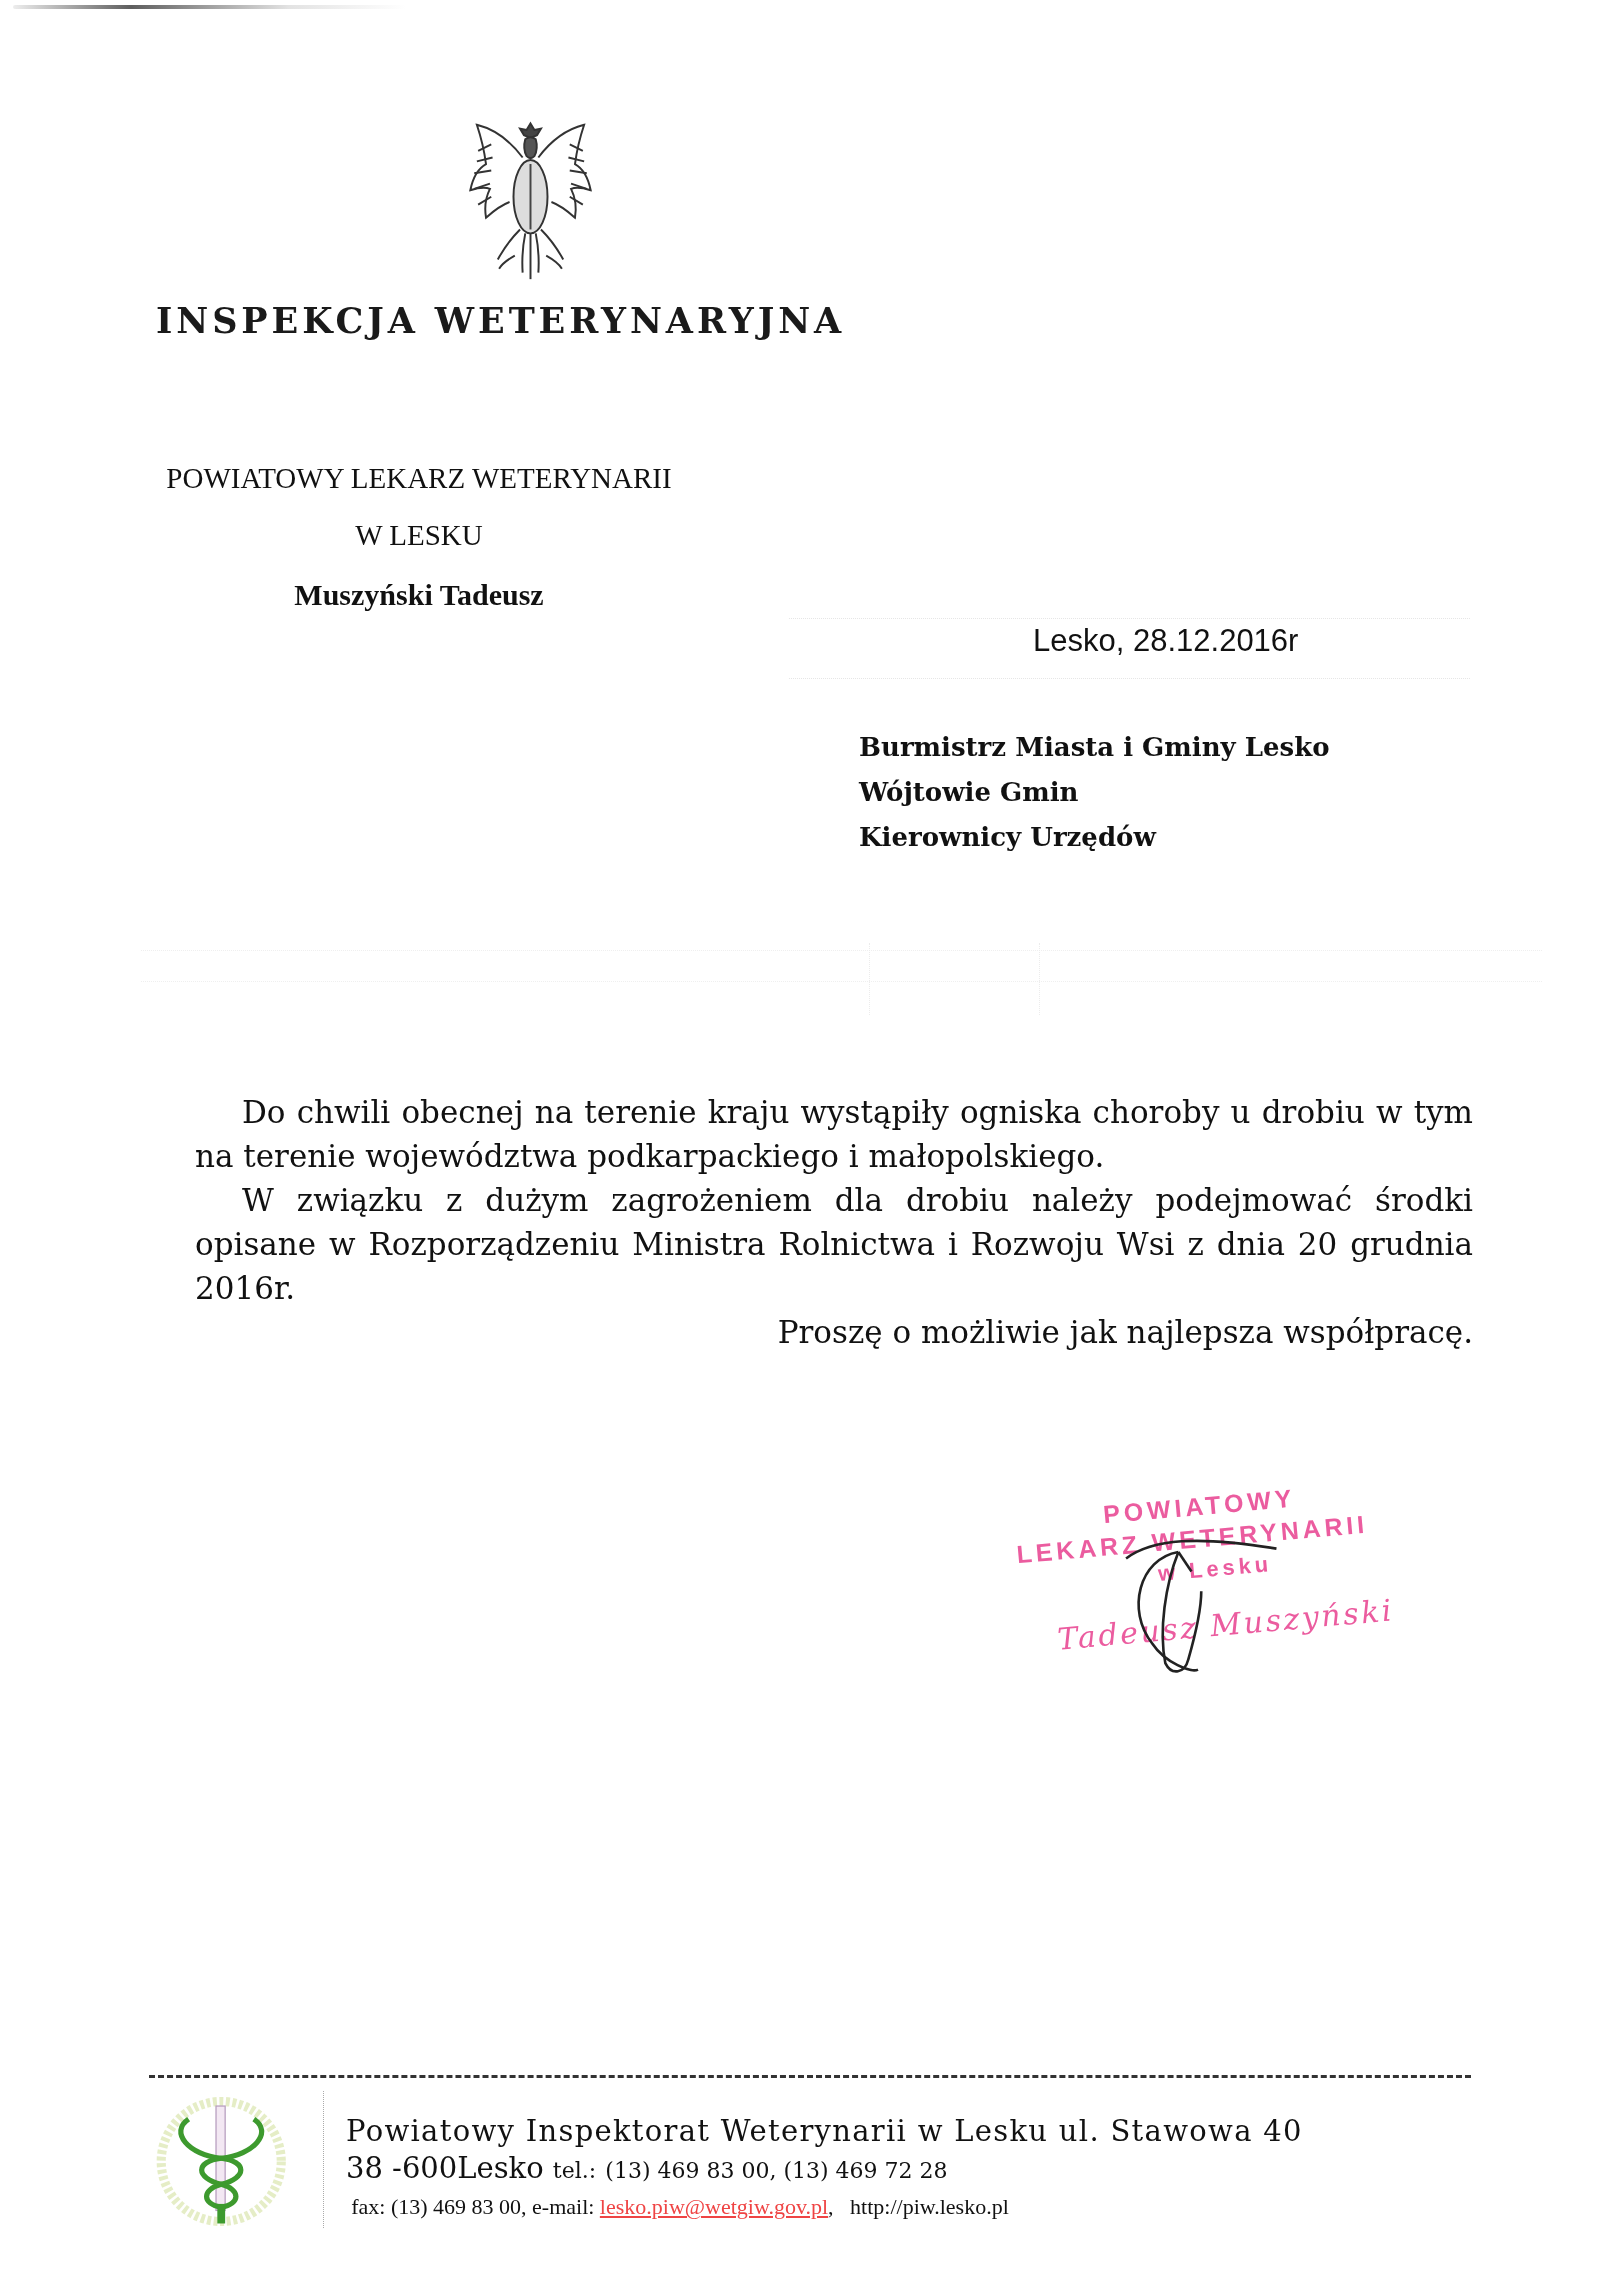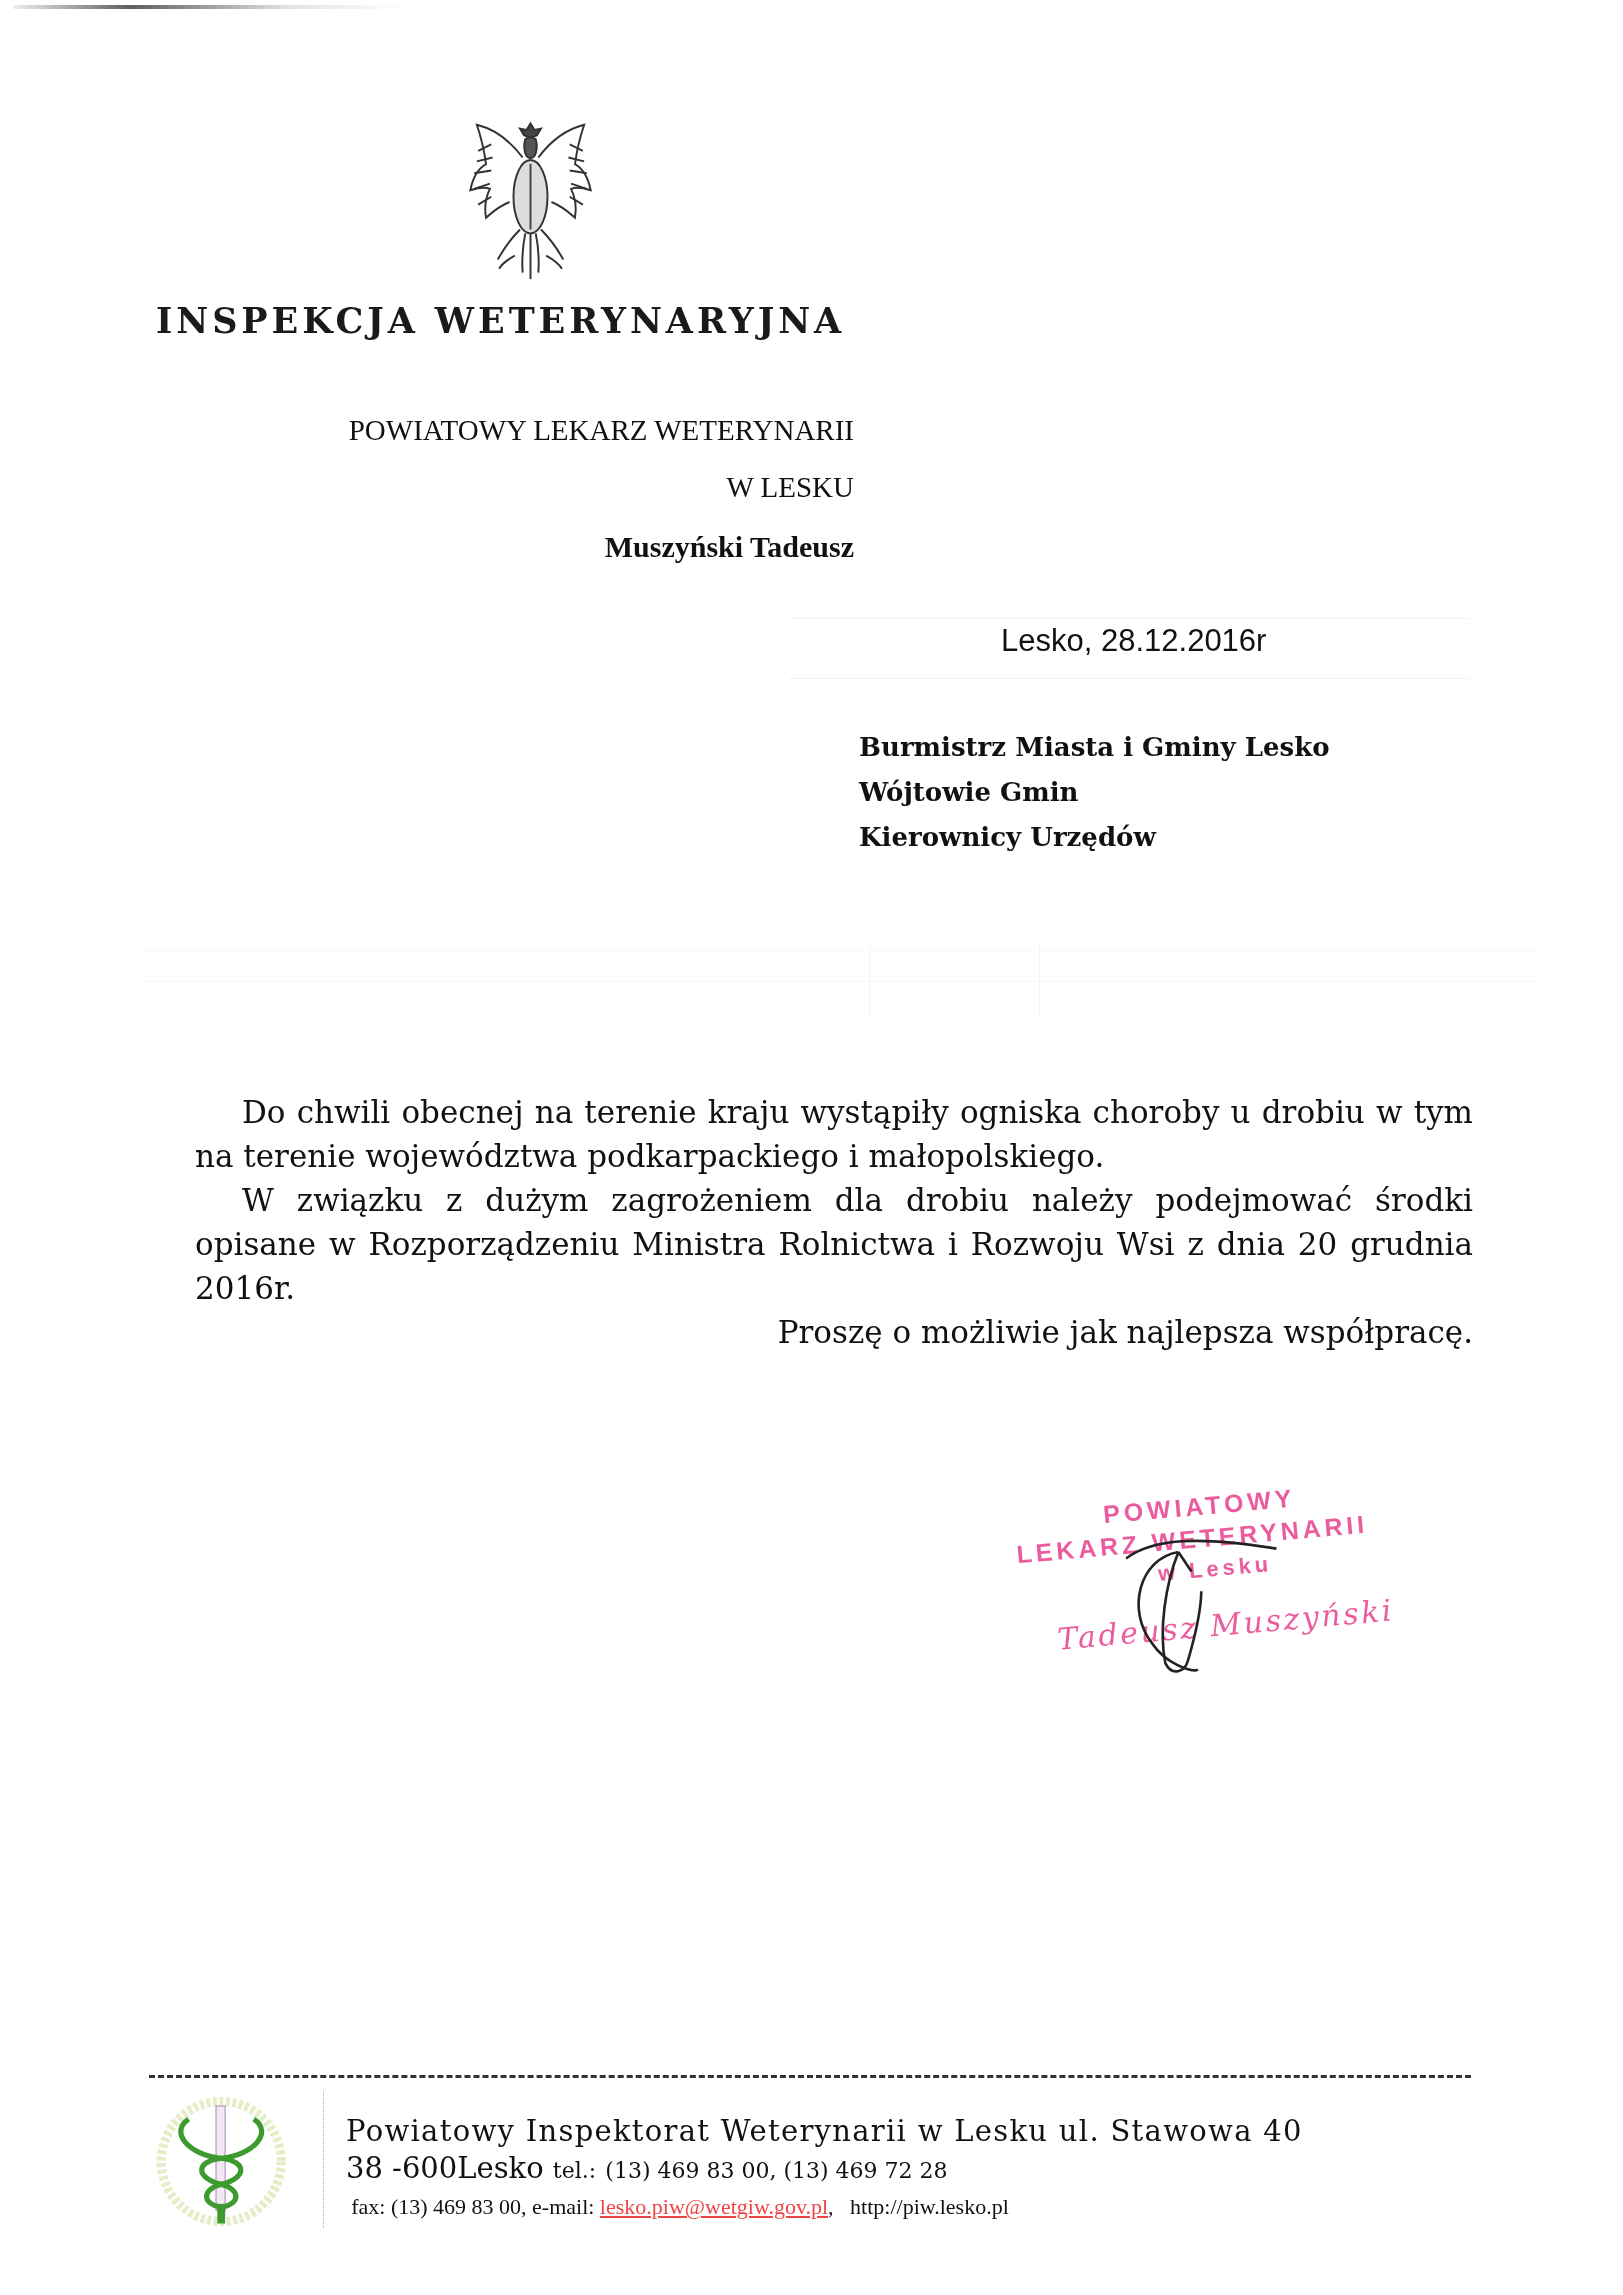--- a/index.html
+++ b/index.html
@@ -1,29 +1,29 @@
 <!DOCTYPE html>
 <html style="font-size:10.5px"><head>
 <meta charset="utf-8">
 <style>
   html, body { margin: 0; padding: 0; background: #ffffff; }
   body { width: 1623px; height: 2295px; position: relative; overflow: hidden; color: #111; }
   .abs { position: absolute; }
   .serif { font-family: "DejaVu Serif", "Liberation Serif", serif; }
   .tnr { font-family: "Liberation Serif", serif; }
-  .sans { font-family: "Liberation Sans", "DejaVu Sans", sans-serif; }
+  .sans { font-family: "Liberation Sans", "DejaVu Sans", sans-serif; margin-left: 32px; }
 
   .scan-top { left: 13px; top: 5.2px; width: 393px; height: 3.9px;
     background: linear-gradient(to right, rgba(80,80,80,0.1), rgba(40,40,40,0.75) 30%, rgba(160,160,160,0.3) 70%, rgba(255,255,255,0)); border-radius: 2px; }
 
   .eagle { left: 452px; top: 118px; width: 157px; height: 164px; }
 
   .inspekcja { left: 156px; top: 300px; font-size: 35px; font-weight: bold; letter-spacing: 3.9px; color: #1a1a1a; white-space: nowrap; }
 
-  .hdr-line { left: 16px; width: 838px; text-align: right; white-space: nowrap; }
+  .hdr-line { left: 0; width: 838px; text-align: center; white-space: nowrap; margin-top: 48px; }
   .hdr1 { top: 414px; font-size: 29px; }
   .hdr2 { top: 471px; font-size: 29px; }
   .hdr3 { top: 530px; font-size: 30px; font-weight: bold; }
 
   .date-box { left: 789px; top: 618px; width: 681px; height: 59px;
     border-top: 1.3px dotted #e6e6e6; border-bottom: 1.3px dotted #e6e6e6; }
   .date { left: 1001px; top: 623px; font-size: 31px; white-space: nowrap; }
 
   .recipients { left: 859px; top: 725px; font-size: 26px; font-weight: bold; line-height: 45px; white-space: nowrap; }
 

